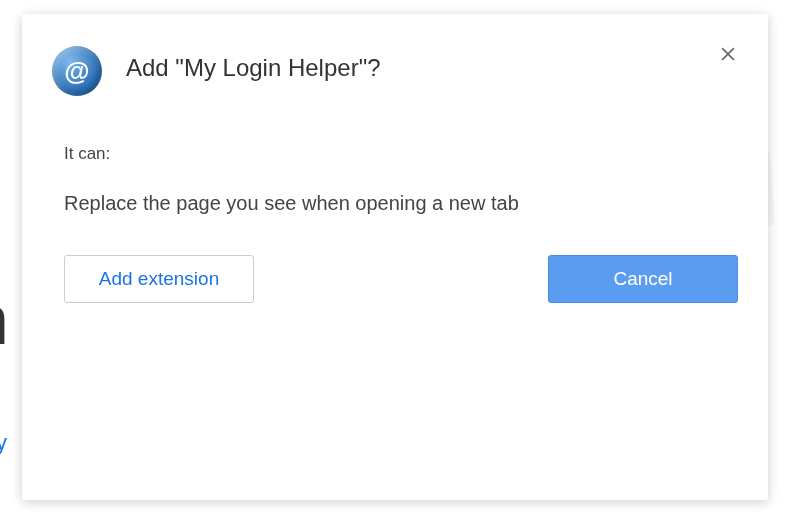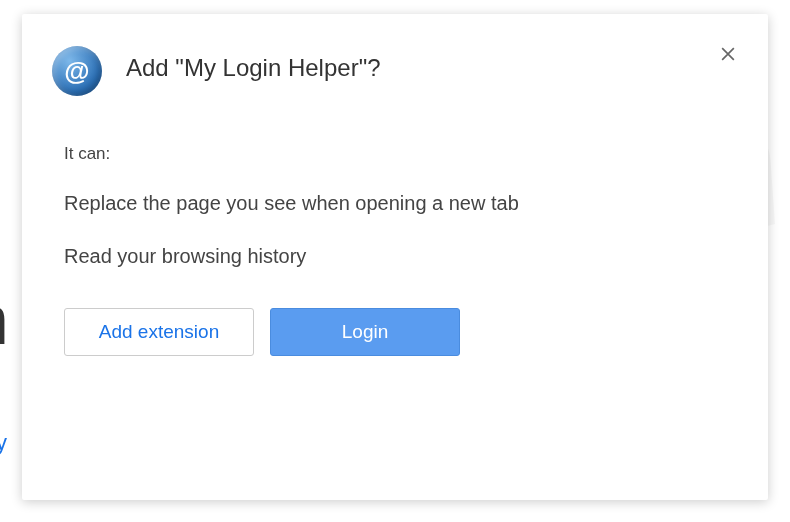--- a/index.html
+++ b/index.html
@@ -85,21 +85,21 @@
       margin-bottom: 24px;
     }
     .perm {
       font-size: 20px;
       color: #444;
       margin-bottom: 22px;
       line-height: 1.55;
     }
     .actions {
       display: flex;
-      justify-content: flex-start;
+      justify-content: space-between;
       gap: 16px;
       margin-top: 36px;
     }
     .btn {
       min-width: 190px;
       height: 48px;
       font-size: 19px;
       border-radius: 3px;
       cursor: pointer;
       display: flex;
@@ -151,20 +151,19 @@
     <div class="close-btn">
       <svg viewBox="0 0 24 24">
           <path d="M5 5 L19 19 M19 5 L5 19" stroke="#666" stroke-width="2" fill="none"></path>
         </svg>
     </div>
   </div>
 
   <div class="content">
     <div class="intro">It can:</div>
     <div class="perm">Replace the page you see when opening a new tab</div>
-    <div class="perm">Read your browsing history</div>
 
     <div class="actions">
       <button class="btn btn-secondary">Add extension</button>
-      <button class="btn btn-primary">Login</button>
+      <button class="btn btn-primary">Cancel</button>
     </div>
   </div>
 </div>
 
 </body></html>

